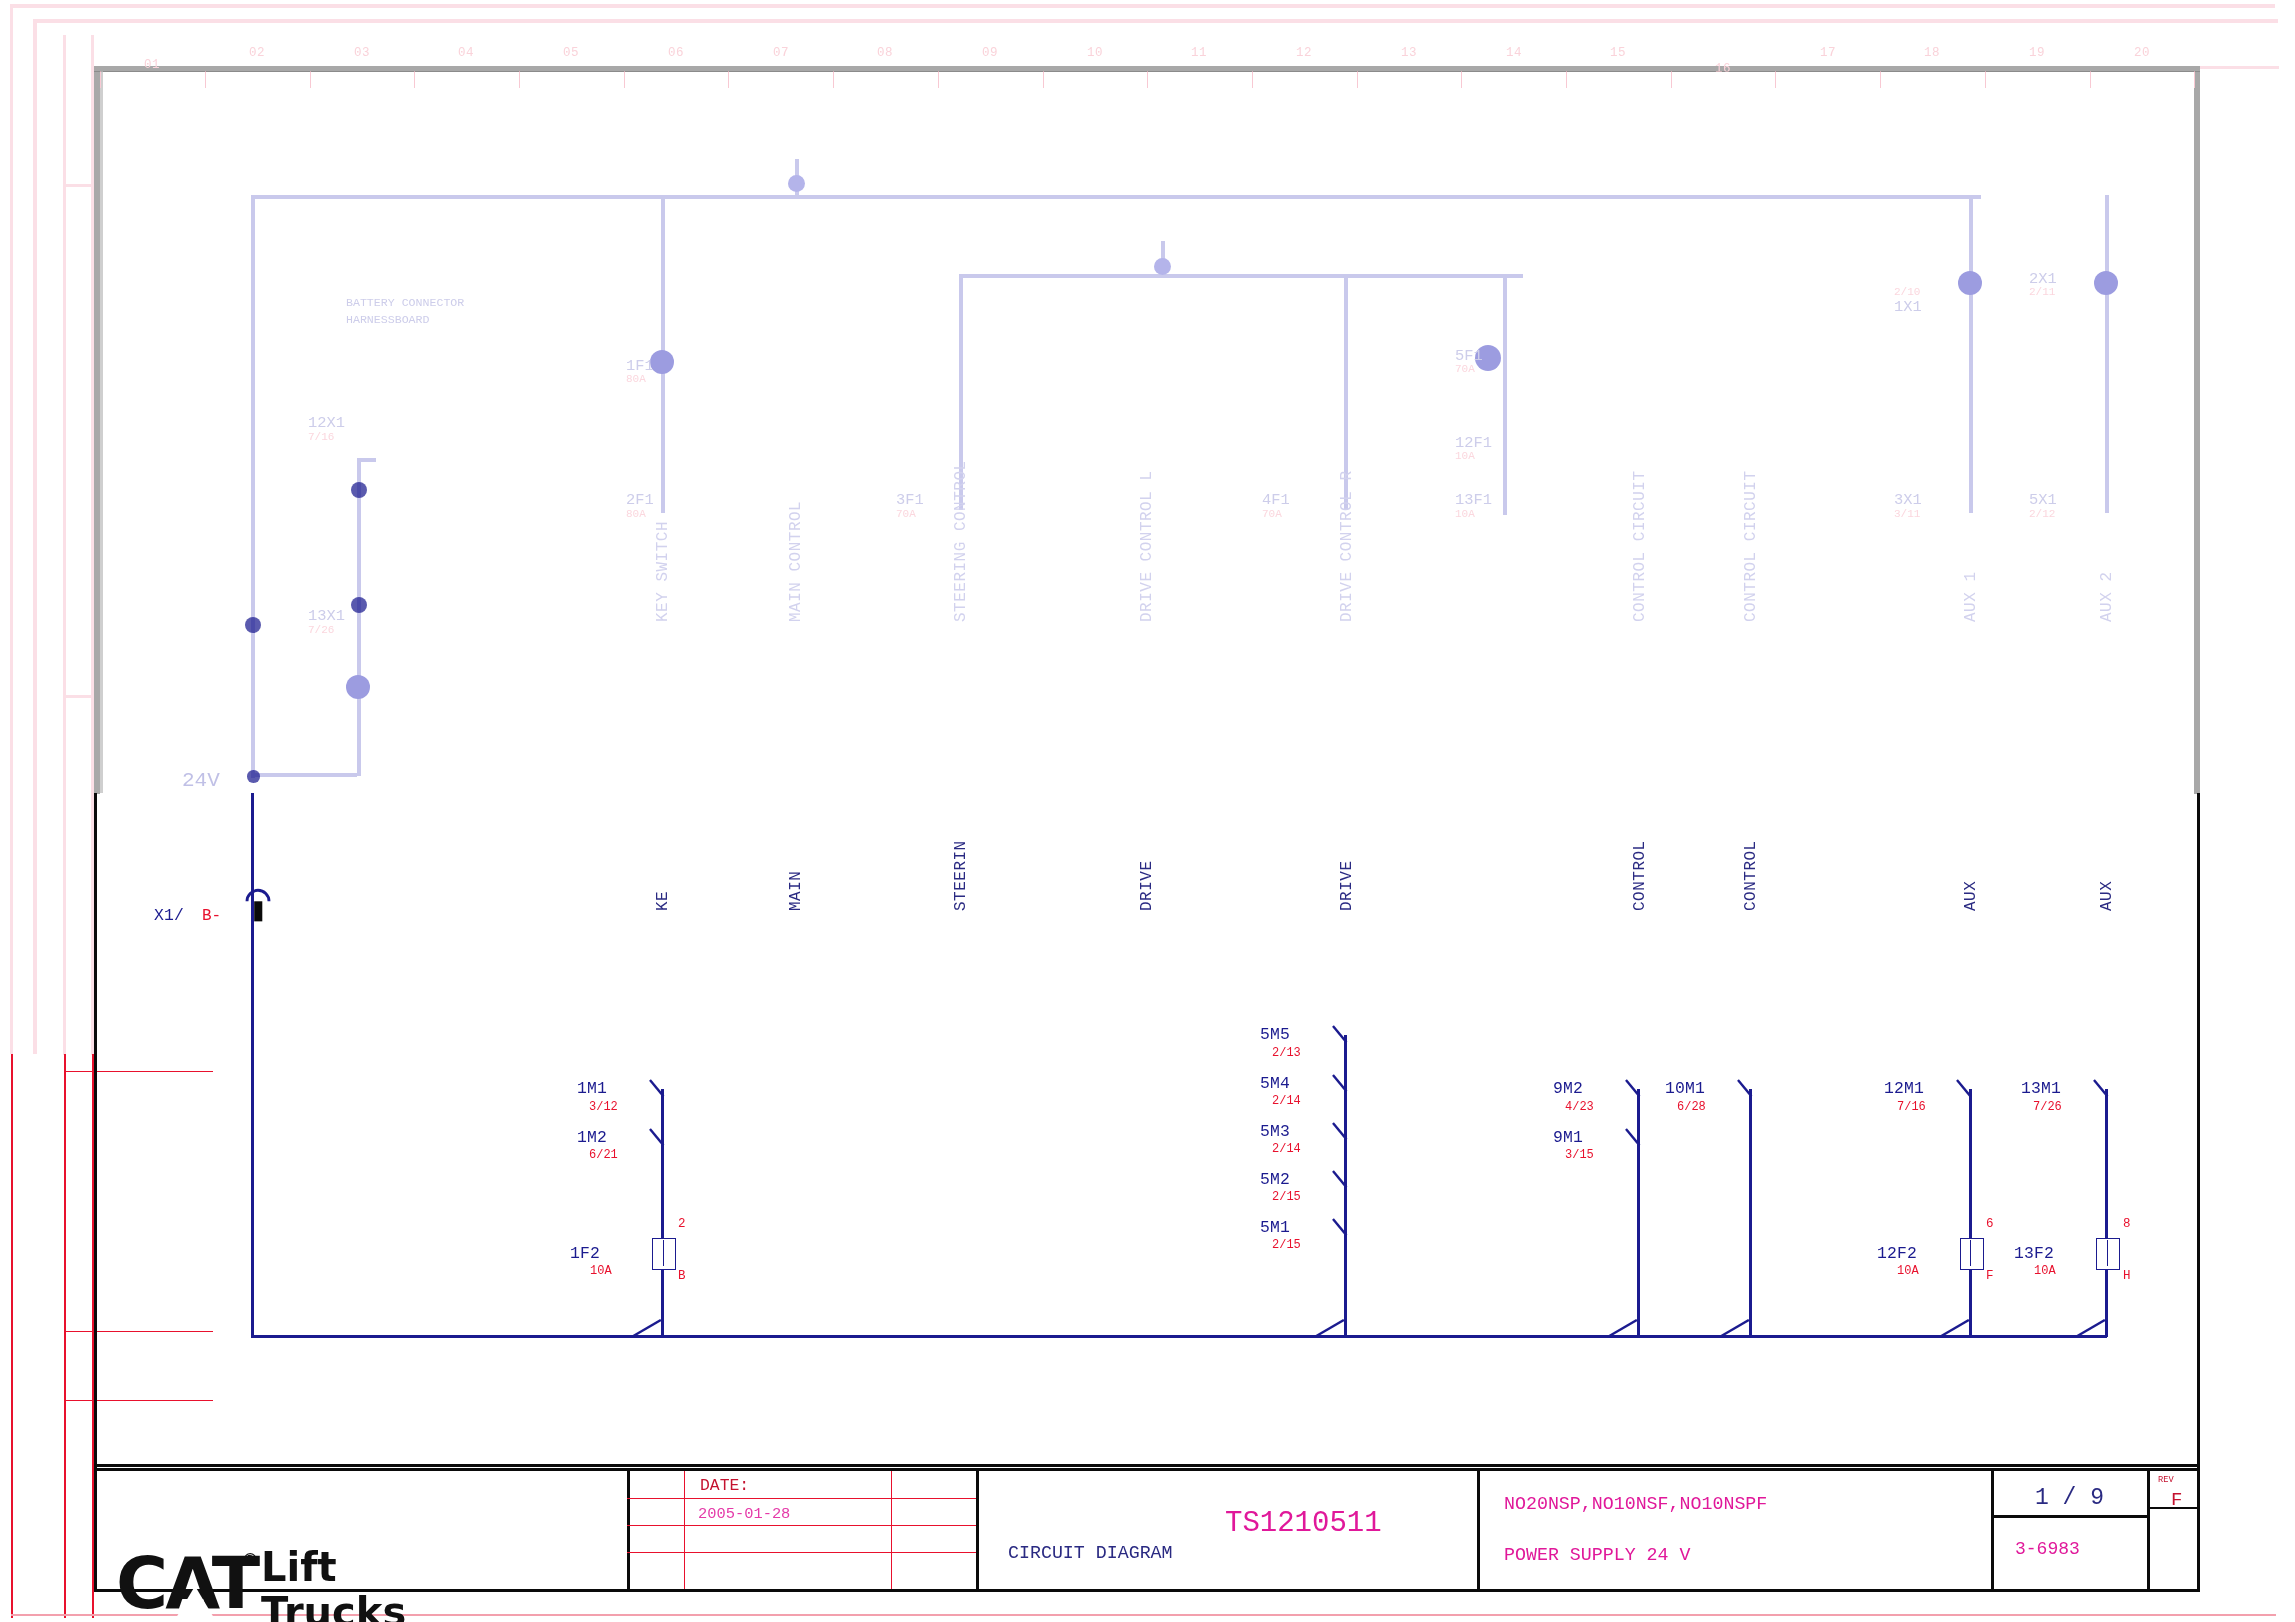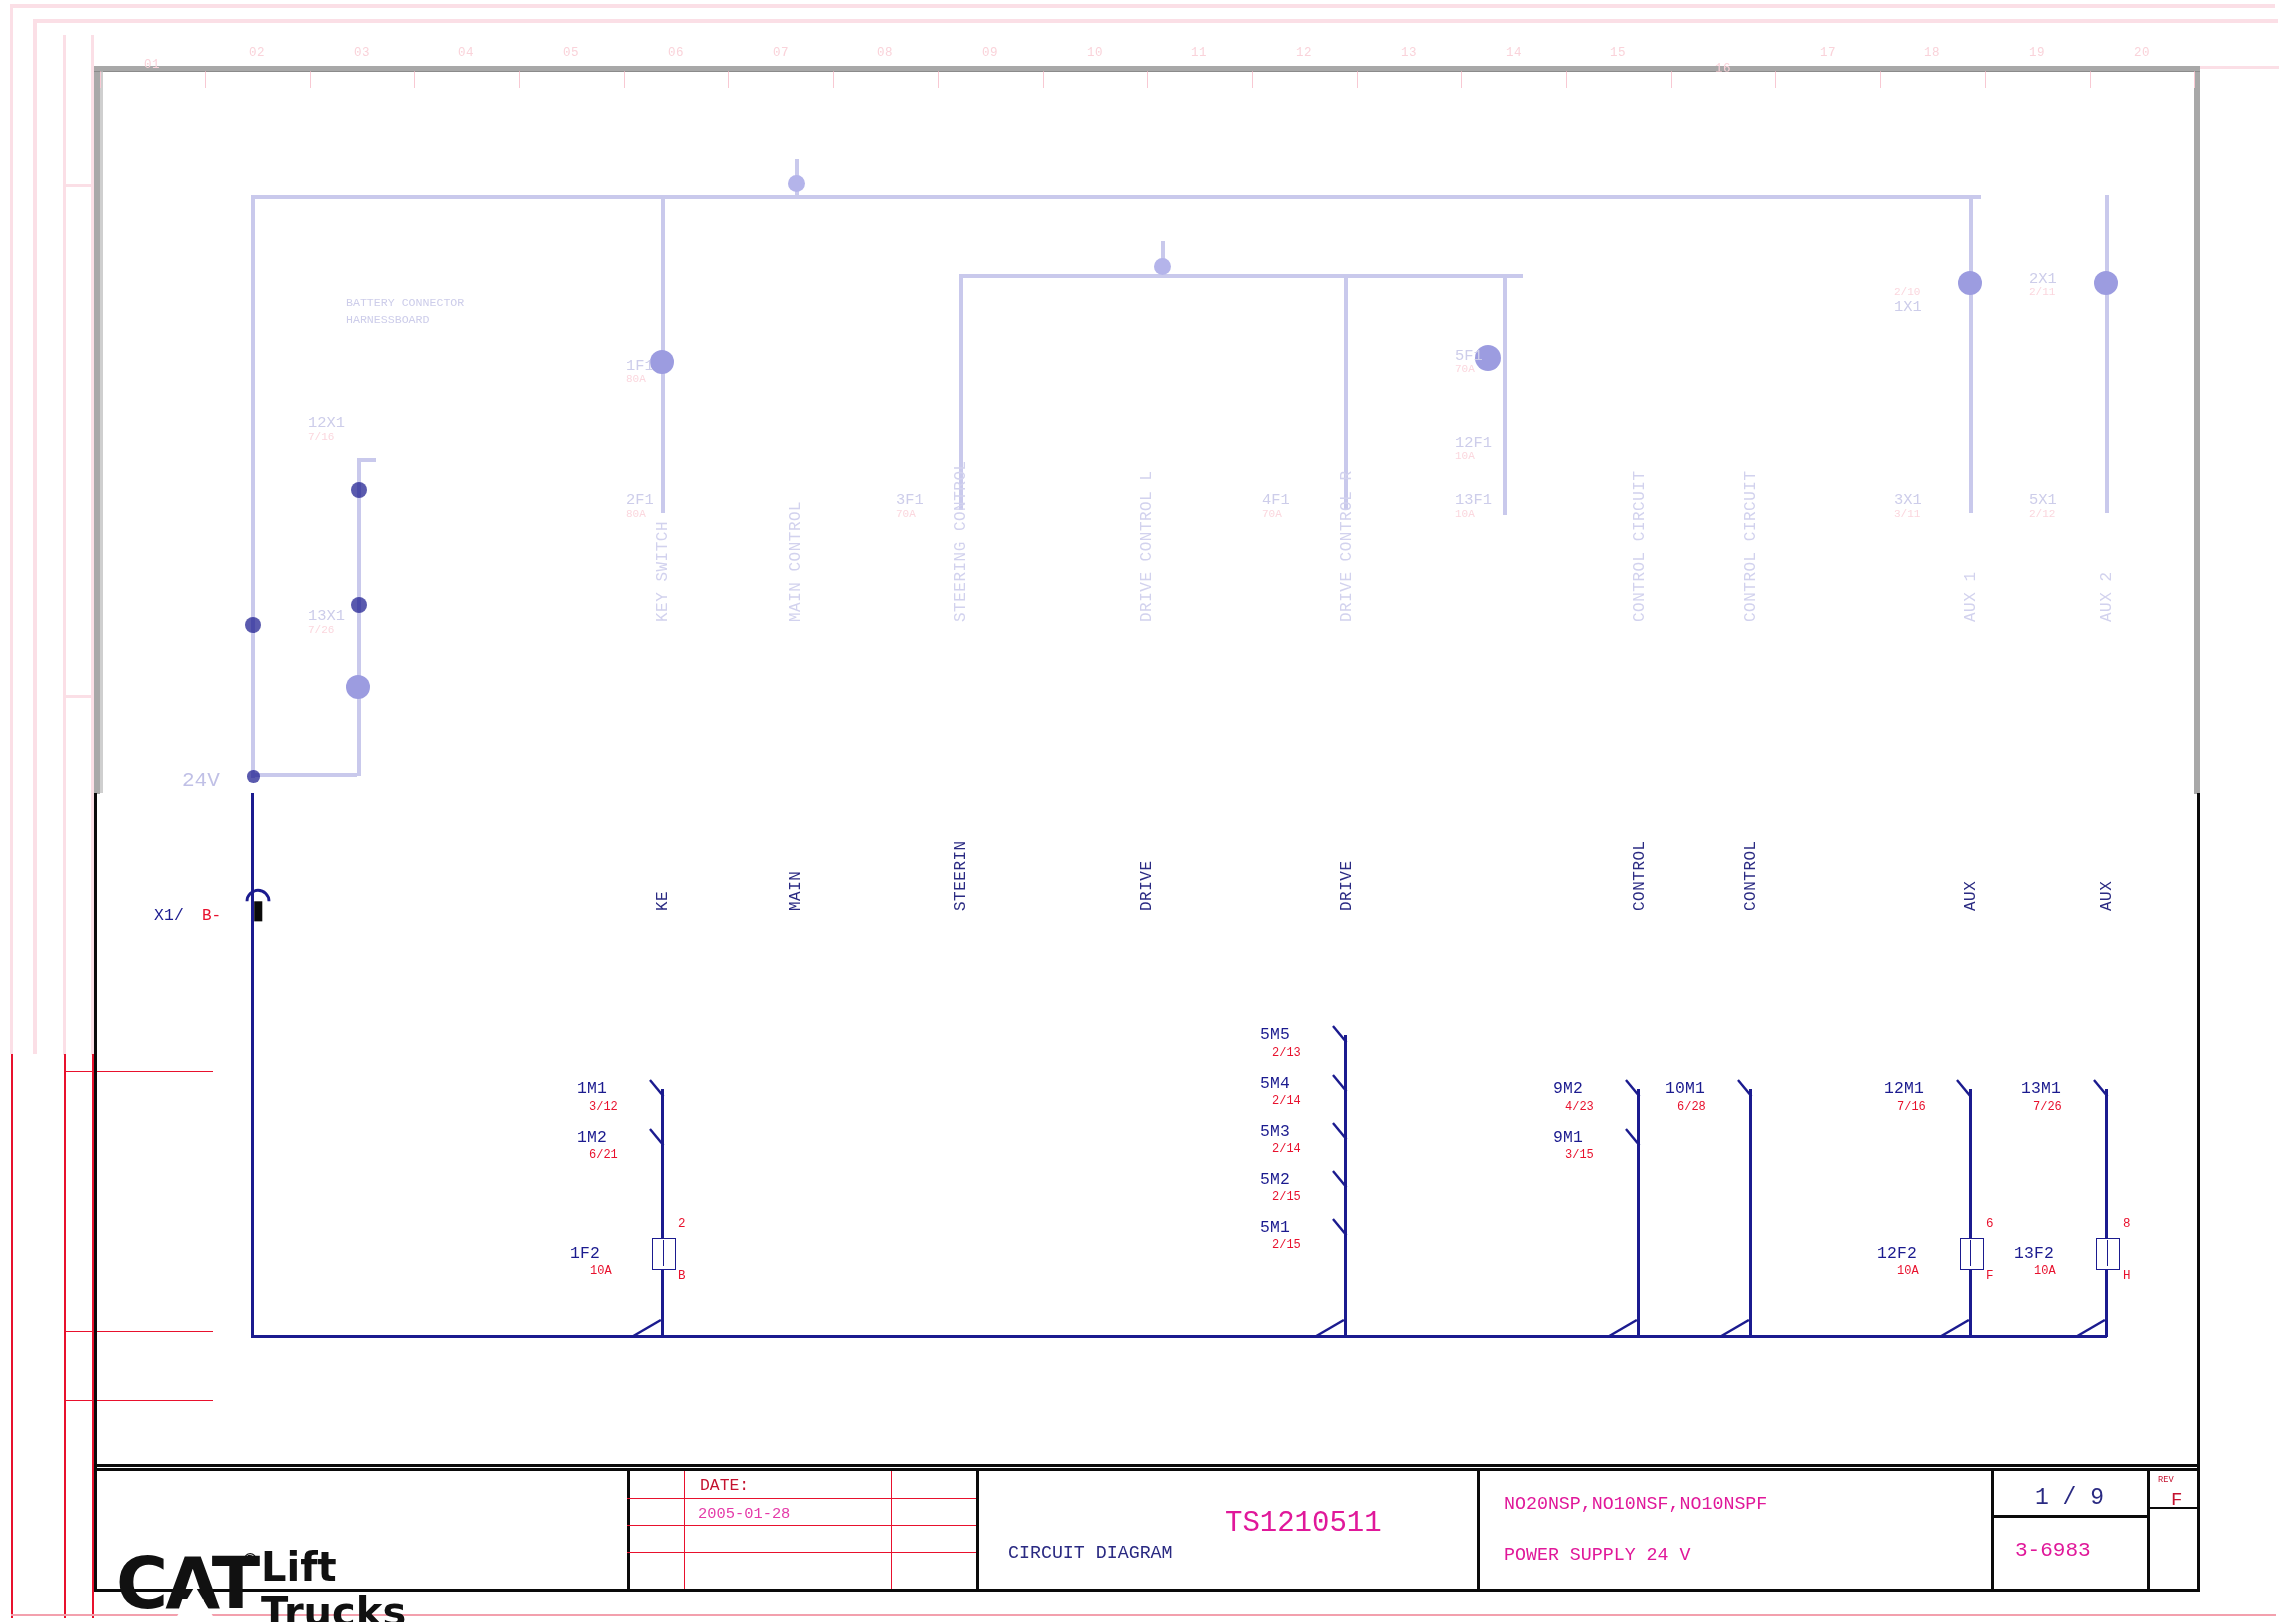--- a/index.html
+++ b/index.html
@@ -357,21 +357,21 @@
   <div class="tb-txt tb-red" style="left:603px;top:4.8px; font-size:16.4px;">DATE:</div>
   <div class="tb-txt tb-magenta" style="left:601px;top:34px; font-size:15.4px;opacity:.85;">2005-01-28</div>
 
   <div class="tb-txt tb-blue" style="left:911px;top:72px;font-size:18.3px;">CIRCUIT DIAGRAM</div>
   <div class="tb-txt tb-magenta" style="left:1128px;top:36px; font-size:29px;">TS1210511</div>
 
   <div class="tb-txt tb-magenta" style="left:1407px;top:23px; font-size:18.3px;">NO20NSP,NO10NSF,NO10NSPF</div>
   <div class="tb-txt tb-magenta" style="left:1407px;top:74px;font-size:18.3px;">POWER SUPPLY 24 V</div>
 
   <div class="tb-txt tb-blue" style="left:1938px;top:13.5px; font-size:23px;">1 / 9</div>
-  <div class="tb-txt tb-magenta" style="left:1918px;top:68px;font-size:21px;">3-6983</div>
+  <div class="tb-txt tb-magenta" style="left:1918px;top:68px;font-size:18px;">3-6983</div>
 
   <div class="tb-txt tb-red" style="left:2061px;top:3.9px;  font-size:8.7px;">REV</div>
   <div class="tb-txt tb-red" style="left:2074px;top:18.3px; font-size:19px;">F</div>
 
   <div class="tbvline" style="left:2050px;top:36px;width:52px;height:1.9px;"></div>
   <div class="tbvline" style="left:1894px;top:44px;width:157px;height:2.9px;"></div>
 </div>
 
 <div id="catlogo">
   <div class="cat-word" style="left:0;top:3.9px;font-size:71px;line-height:71px;letter-spacing:-2.9px;">CAT</div>

